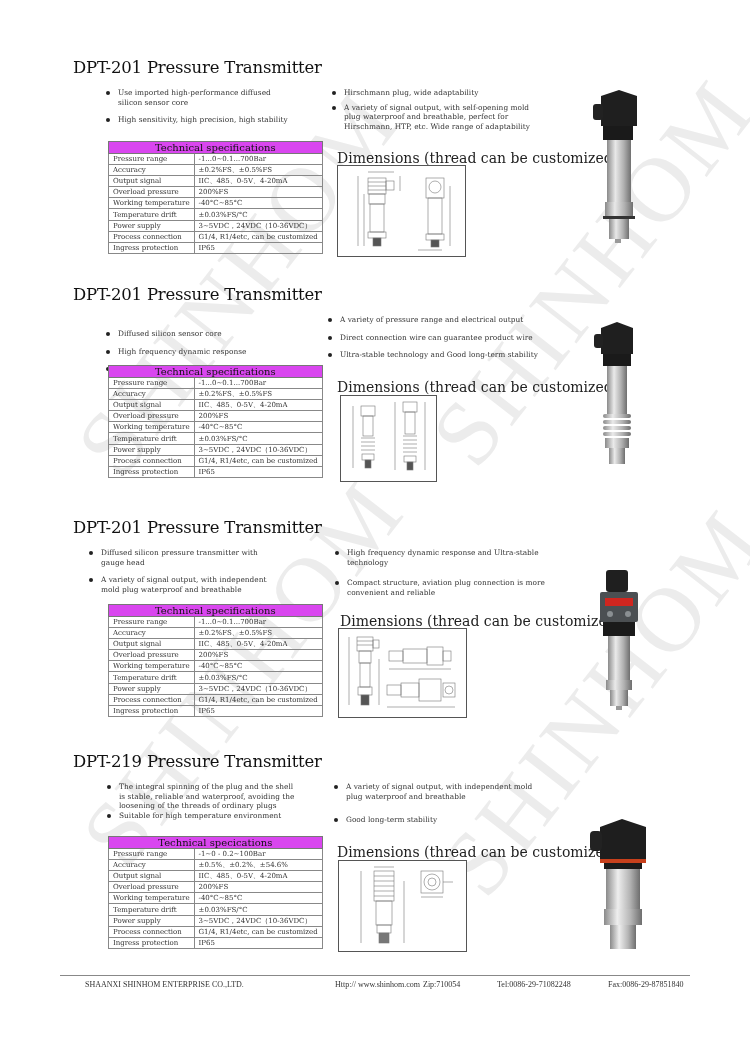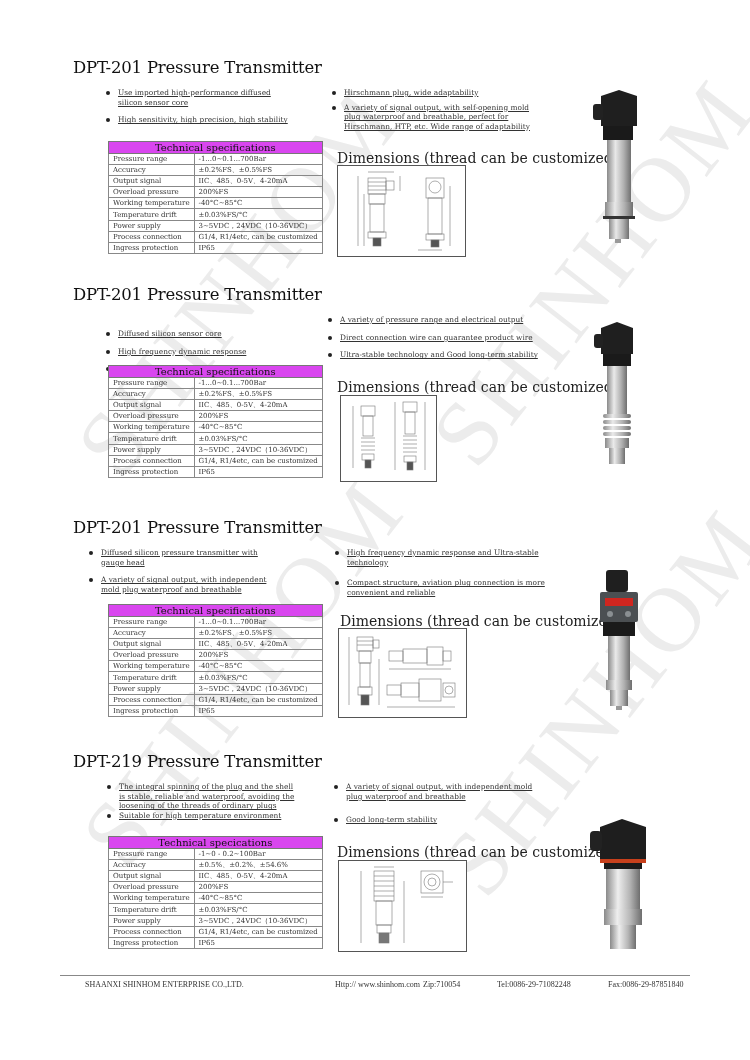--- a/index.html
+++ b/index.html
@@ -6,21 +6,21 @@
   body { width:750px; height:1060px; position:relative; overflow:hidden;
          font-family:"DejaVu Serif","Liberation Serif",serif; color:#222; }
   .page { position:absolute; left:0; top:0; width:750px; height:1060px; }
   .watermark { position:absolute; font-family:"Liberation Serif",serif; font-size:92px;
                color:#ececec; letter-spacing:4px; transform:rotate(-52deg); transform-origin:left top;
                white-space:nowrap; pointer-events:none; z-index:0; }
   .section { position:absolute; left:0; width:750px; z-index:1; }
   .title { position:absolute; left:73px; top:0; font-family:"DejaVu Serif",serif;
            font-size:16.5px; color:#111; letter-spacing:-0.2px; }
   ul.bullets { position:absolute; margin:0; padding:0; list-style:none; font-size:7.4px; line-height:9.6px; color:#333; }
-  ul.bullets li { position:relative; padding-left:14px; margin-bottom:8px;text-decoration:underline; }
+  ul.bullets li { position:relative; padding-left:14px; margin-bottom:8px; }
   ul.bullets li::before { content:""; position:absolute; left:2px; top:3px; width:4px; height:4px; border-radius:50%; background:#222; }
   .dimlabel { position:absolute; font-size:14px; color:#222; }
   table.spec { position:absolute; border-collapse:collapse; font-size:7px; color:#333;
                border:1.5px solid #555; }
   table.spec th { background:#d946ef; font-weight:normal; font-size:10px; color:#111; height:11px;
                   border:1px solid #777; padding:0; text-align:center; }
   table.spec td { border:1px solid #888; height:10.1px; padding:0 4px; white-space:nowrap; }
   table.spec td.k { width:76px; }
   table.spec td.v { width:97px; }
   .drawing { position:absolute; border:1px solid #555; background:#fff; }

